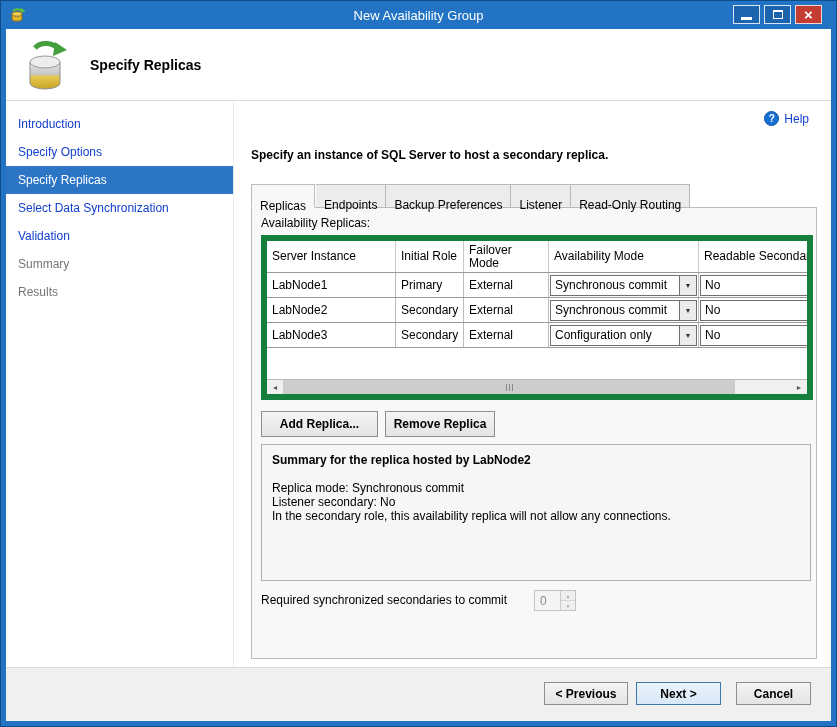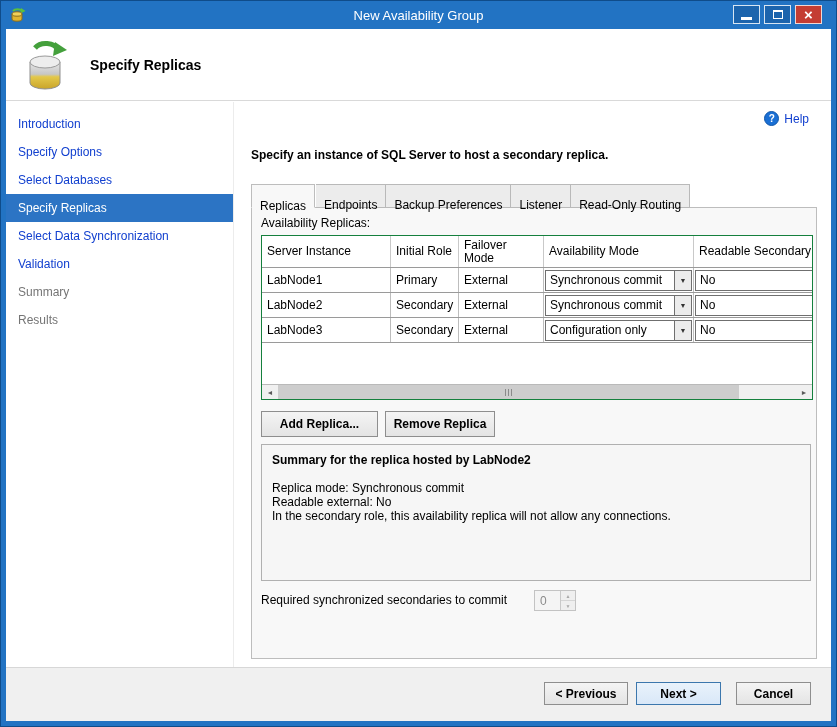--- a/index.html
+++ b/index.html
@@ -58,21 +58,21 @@
   .tab:first-child { border-left:1px solid #b9b9b9; }
   .tab.active { height:22px; line-height:20px; background:#f8f8f8; border:1px solid #bdbdbd;
                 border-bottom:1px solid #f8f8f8; margin-right:1px; position:relative; z-index:3; cursor:default; }
 
   .panel { position:absolute; top:105px; left:16px; width:566px; height:452px;
            border:1px solid #bdbdbd; background:#f8f8f8; }
   .avail-label { position:absolute; top:8px; left:9px; }
 
   
   .grid-table { position:absolute; left:9px; top:27px; width:552px; height:165px;
-                border:1px solid #15803d; background:#fff; display:flex; flex-direction:column; overflow:hidden; }
+                border:6px solid #15803d; background:#fff; display:flex; flex-direction:column; overflow:hidden; }
   .thead, .trow { display:grid; grid-template-columns:129px 68px 85px 150px 130px; }
   .thead { height:32px; border-bottom:1px solid #9a9a9a; }
   .th { border-right:1px solid #c9c9c9; display:flex; align-items:center; padding:1px 5px;
         overflow:hidden; white-space:normal; line-height:13px; background:#fff; }
   .trow { height:25px; border-bottom:1px solid #9a9a9a; }
   .td { border-right:1px solid #bdbdbd; display:flex; align-items:center; padding-left:5px;
         overflow:hidden; white-space:nowrap; }
   .td.combo-pad { padding:1px; }
   .combo { flex:1; height:21px; border:1px solid #6f6f6f; background:#fff; display:flex;
            align-items:center; overflow:hidden; cursor:pointer; }
@@ -169,21 +169,20 @@
           <path d="M8 23 v21 a 15 6 0 0 0 30 0 v-21 z" fill="url(#cyl)" stroke="#8f8f8f"></path>
           <ellipse cx="23" cy="23" rx="15" ry="6" fill="#ededed" stroke="#9a9a9a"></ellipse>
         </svg>
       </div>
       <div class="header-title">Specify Replicas</div>
     </div>
 
     <div class="sidebar">
       <div class="side-item">Introduction</div>
       <div class="side-item">Specify Options</div>
-      <div class="side-item">Select Databases</div>
       <div class="side-item selected">Specify Replicas</div>
       <div class="side-item">Select Data Synchronization</div>
       <div class="side-item">Validation</div>
       <div class="side-item disabled">Summary</div>
       <div class="side-item disabled">Results</div>
     </div>
 
     <div class="main">
 
       <div class="help">
@@ -282,21 +281,21 @@
 
         <div class="btn add-btn">Add Replica...</div>
         <div class="btn rem-btn">Remove Replica</div>
 
         <div class="summary-box">
           <div class="sum-title">Summary for the replica hosted by LabNode2</div>
           <div class="sum-line">
             <span class="sum-label">Replica mode:</span><span> Synchronous commit</span>
           </div>
           <div class="sum-line">
-            <span class="sum-label">Readable external:</span><span> No</span>
+            <span class="sum-label">Listener secondary:</span><span> No</span>
           </div>
           <div class="sum-desc">In the secondary role, this availability replica will not allow any connections.</div>
         </div>
 
         <div class="required-row">
           <span class="required-label">Required synchronized secondaries to commit</span>
           <div class="spinner">
             <div class="spin-value">0</div>
             <div class="spin-arrows">
               <div class="spin-up">▲</div>

